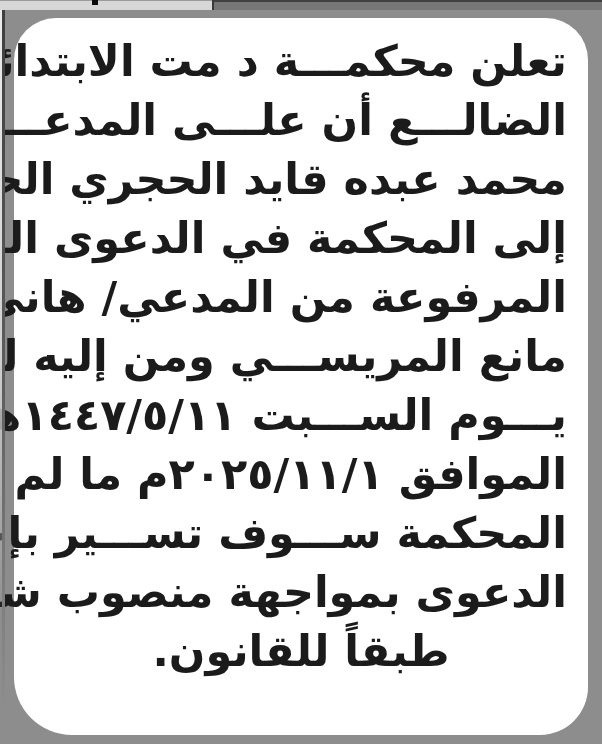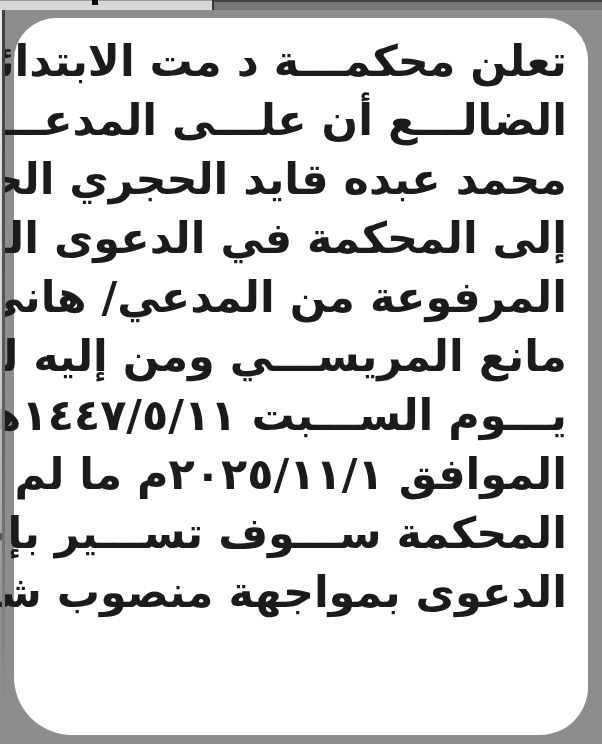--- a/index.html
+++ b/index.html
@@ -108,13 +108,14 @@
   <div class="line">تعلن محكمـــة د مت الابتدائية م/</div>
   <div class="line">الضالـــع أن علـــى المدعـــى عليه/</div>
   <div class="line">محمد عبده قايد الحجري الحضور</div>
   <div class="line">إلى المحكمة في الدعوى المدنية</div>
   <div class="line">المرفوعة من المدعي/ هاني علي</div>
   <div class="line">مانع المريســـي ومن إليه لجلســـة</div>
   <div class="line">يـــوم الســـبت ١٤٤٧/٥/١١هـ</div>
   <div class="line">الموافق ٢٠٢٥/١١/١م ما لم فإن</div>
   <div class="line">المحكمة ســـوف تســـير بإجراءات</div>
   <div class="line">الدعوى بمواجهة منصوب شرعي</div>
+  <div class="line last">طبقاً للقانون.</div>
 </div>
 
 </body></html>

